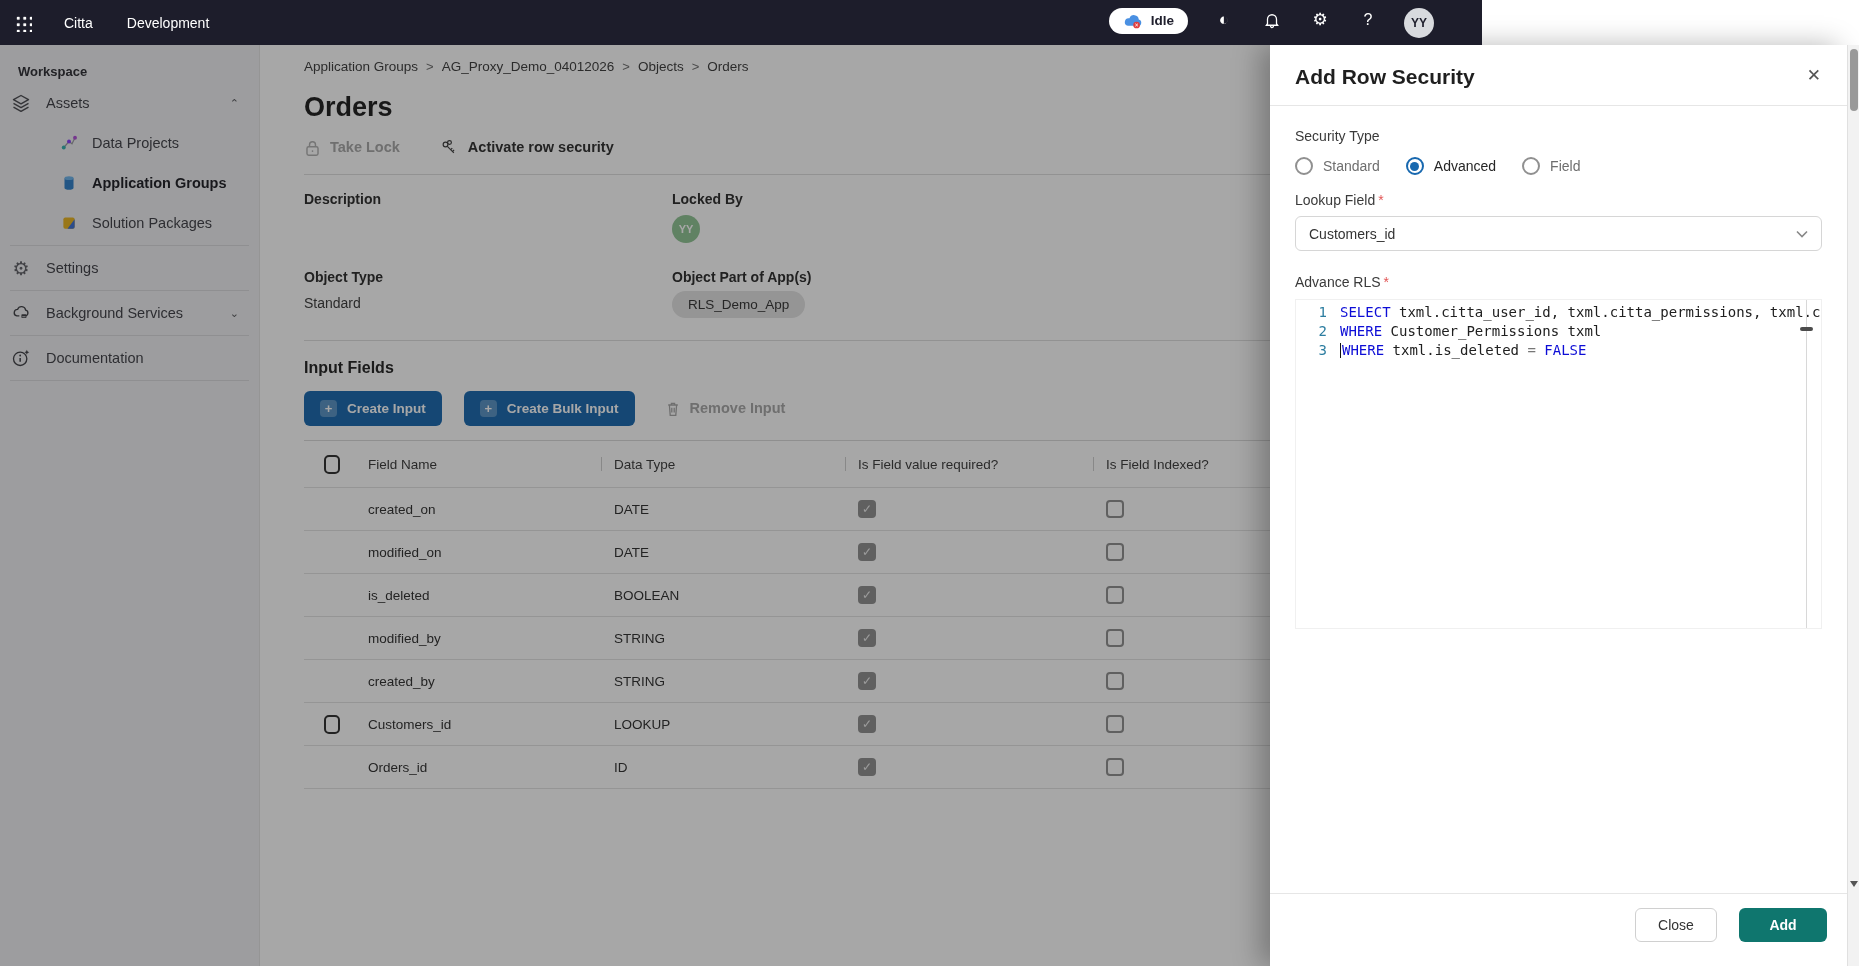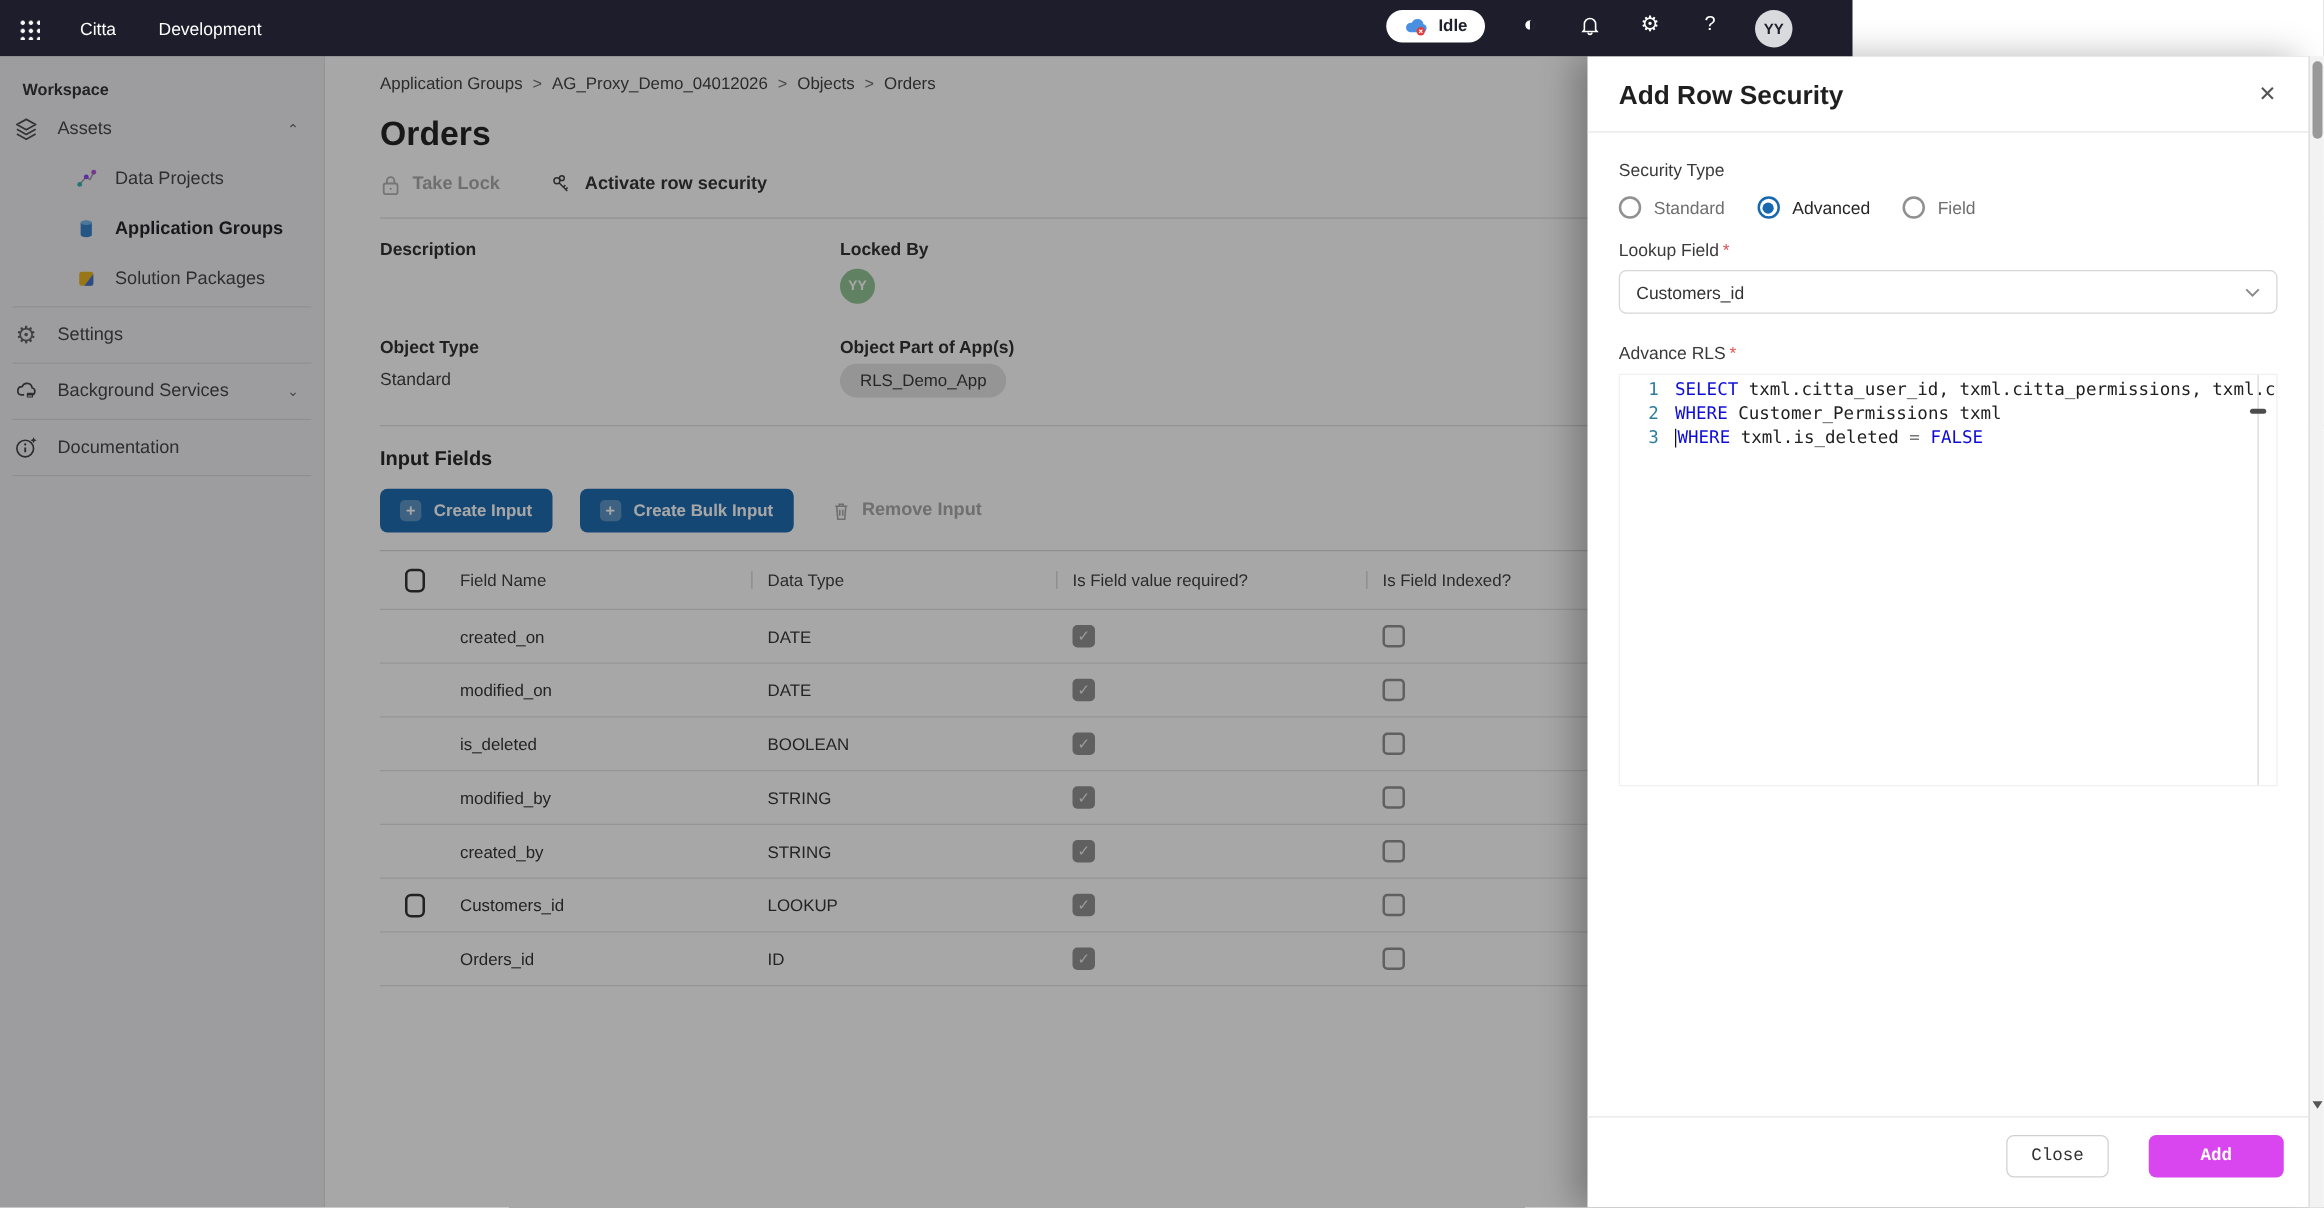--- a/index.html
+++ b/index.html
@@ -92,24 +92,24 @@
   .rls-block{margin-top:23px;}
   .code-editor{margin-top:9px;height:330px;border:1px solid #f0f0f0;position:relative;font-family:"DejaVu Sans Mono", monospace;font-size:14px;line-height:19px;padding-top:3px;overflow:hidden;background:#fff;}
   .code-line{display:flex;white-space:pre;}
   .ln{width:44px;text-align:right;padding-right:13px;color:#2c7da0;flex-shrink:0;}
   .tok-kw{color:#0d0dd6;}
   .tok-plain{color:#202020;}
   .tok-op{color:#767676;}
   .caret{display:inline-block;width:1px;height:15px;background:#111;vertical-align:text-bottom;margin-right:1px;}
   .ed-track{position:absolute;right:14px;top:0;bottom:0;width:1px;background:#d8d8d8;}
   .ed-thumb{position:absolute;right:8px;top:27px;width:13px;height:4px;background:#4c4c4c;border-radius:2px;}
-  .drawer-footer{border-top:1px solid #e6e6e6;padding:14px 20px 24px 0;display:flex;justify-content:flex-end;gap:32px;align-items:flex-end;font-family:Liberation Mono, monospace;}
+  .drawer-footer{border-top:1px solid #e6e6e6;padding:14px 20px 24px 0;display:flex;justify-content:flex-end;gap:22px;align-items:flex-end;}
   .footer-btn{height:34px;border-radius:6px;font-size:14px;font-family:inherit;cursor:pointer;}
   .btn-close{width:82px;background:#fff;border:1px solid #d0d0d0;color:#333;}
-  .btn-add{width:108px;background:#d946ef;border:none;color:#fff;font-weight:700;}
+  .btn-add{width:88px;background:#0f766e;border:none;color:#fff;font-weight:700;}
   svg{display:block;}
 </style>
 </head>
 <body>
 
 <div class="topbar">
   <div class="grid-icon"></div>
   <div class="top-brand">Citta</div>
   <div class="top-nav-item">Development</div>
   <div class="topbar-right">

